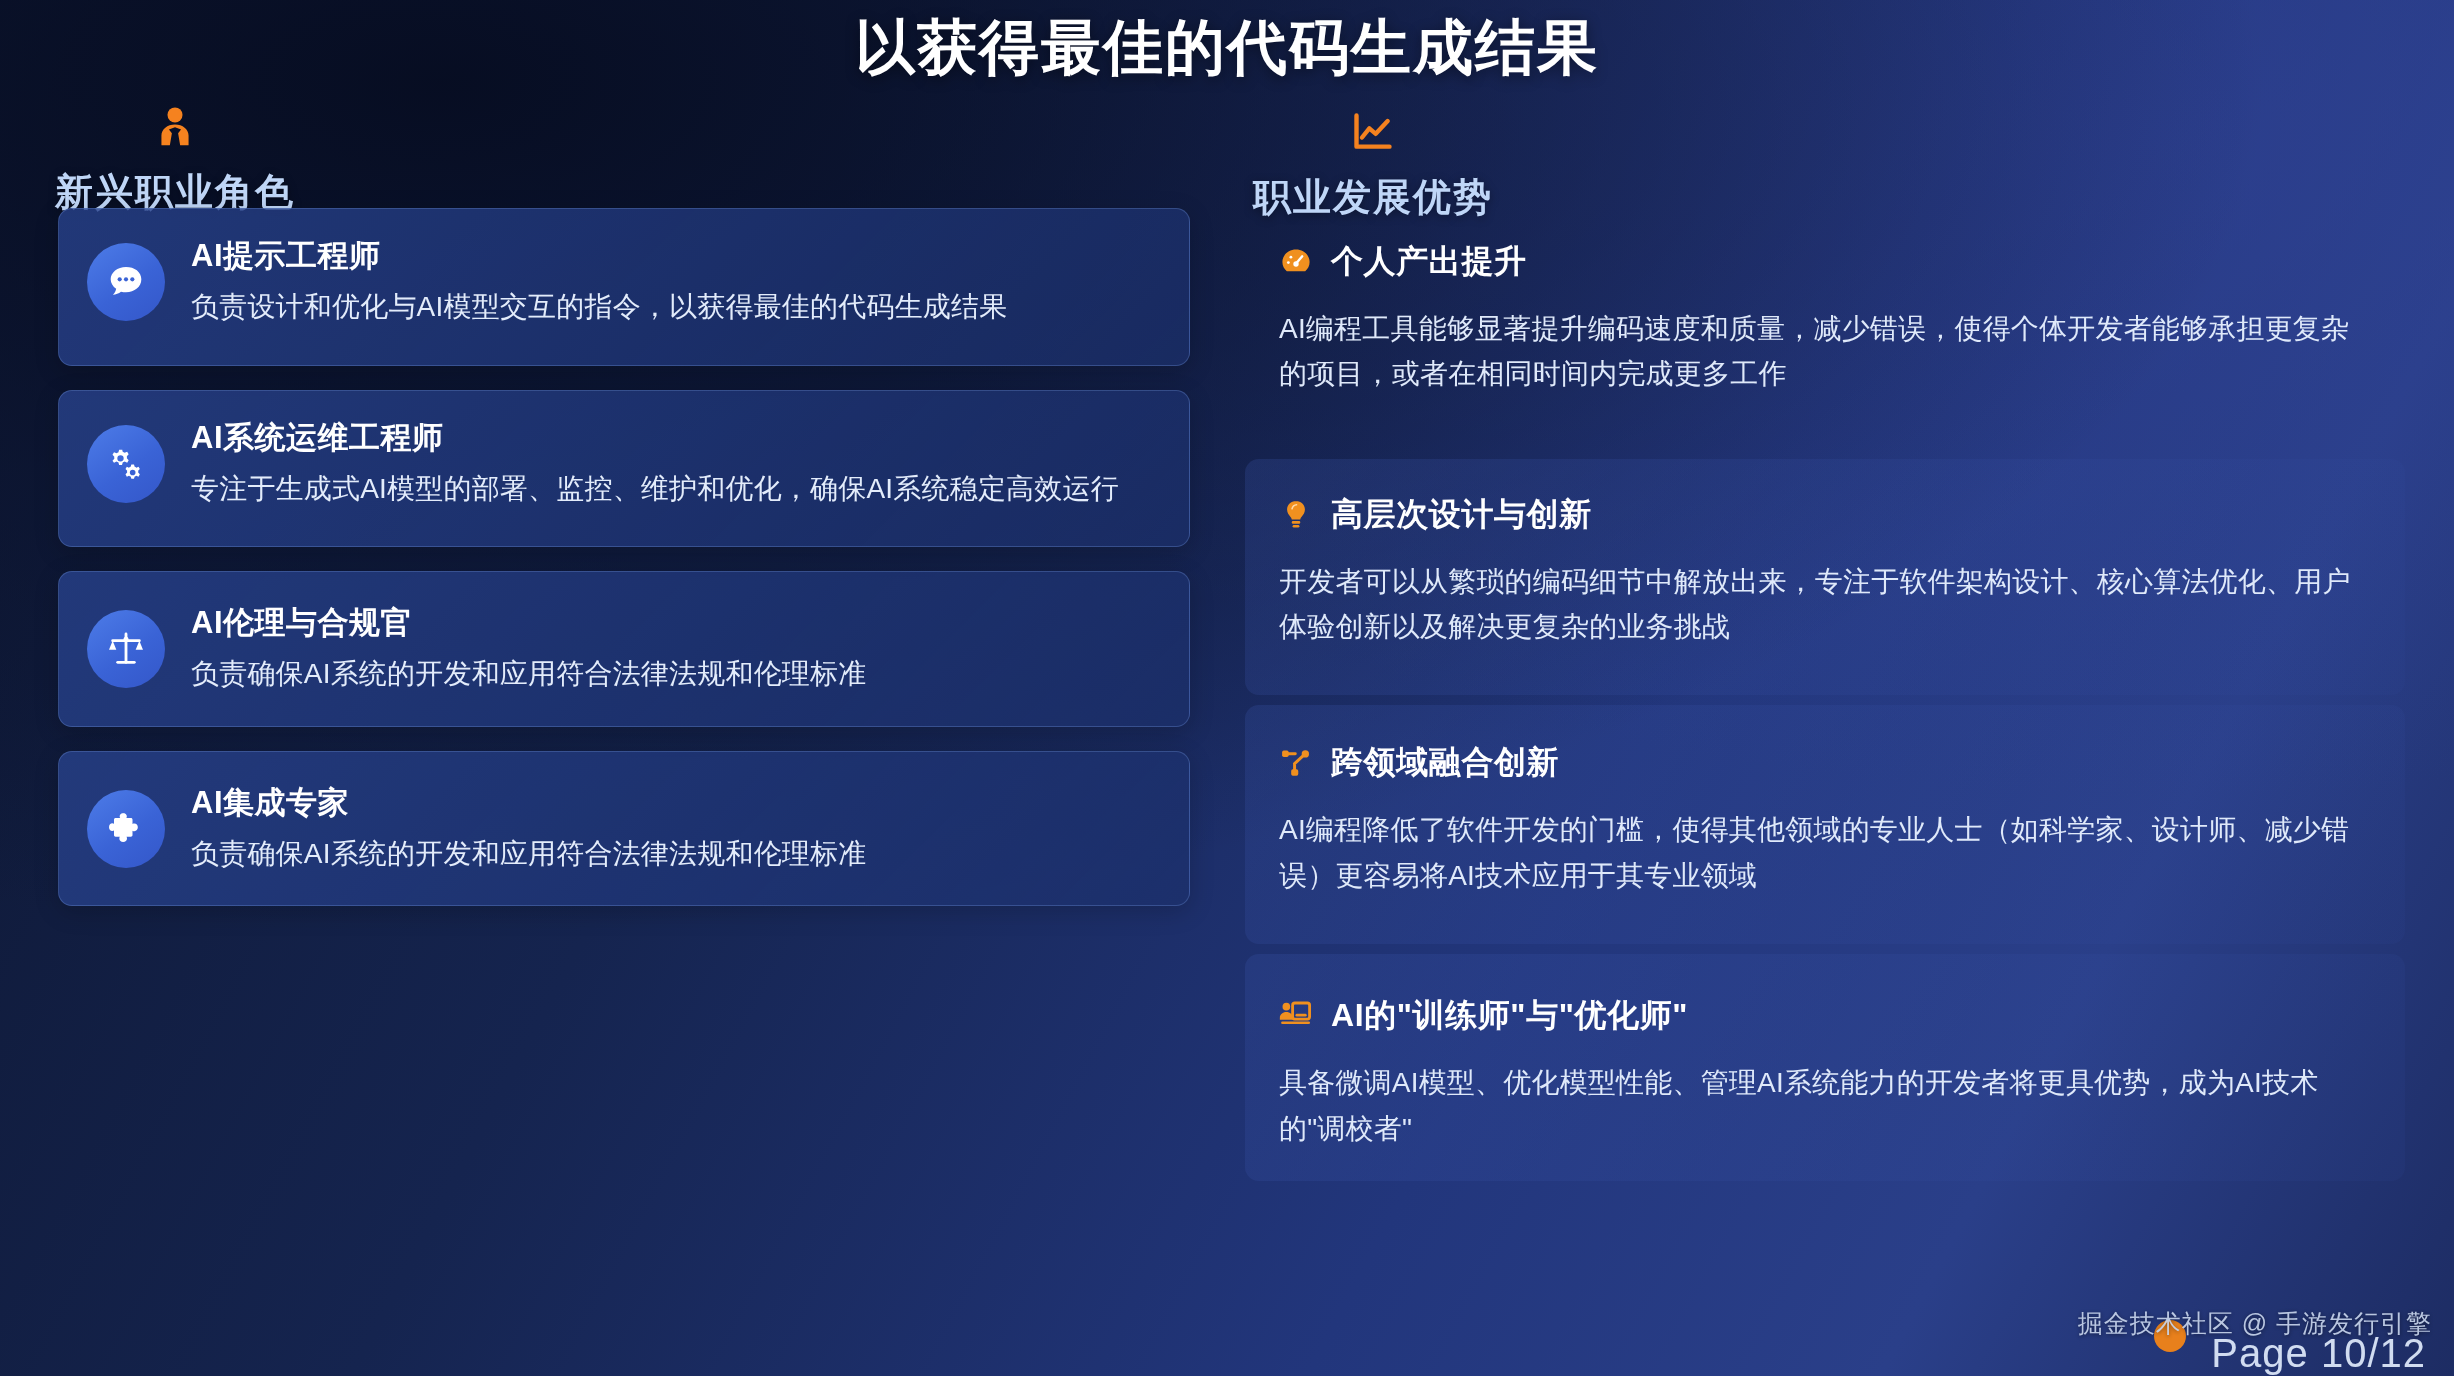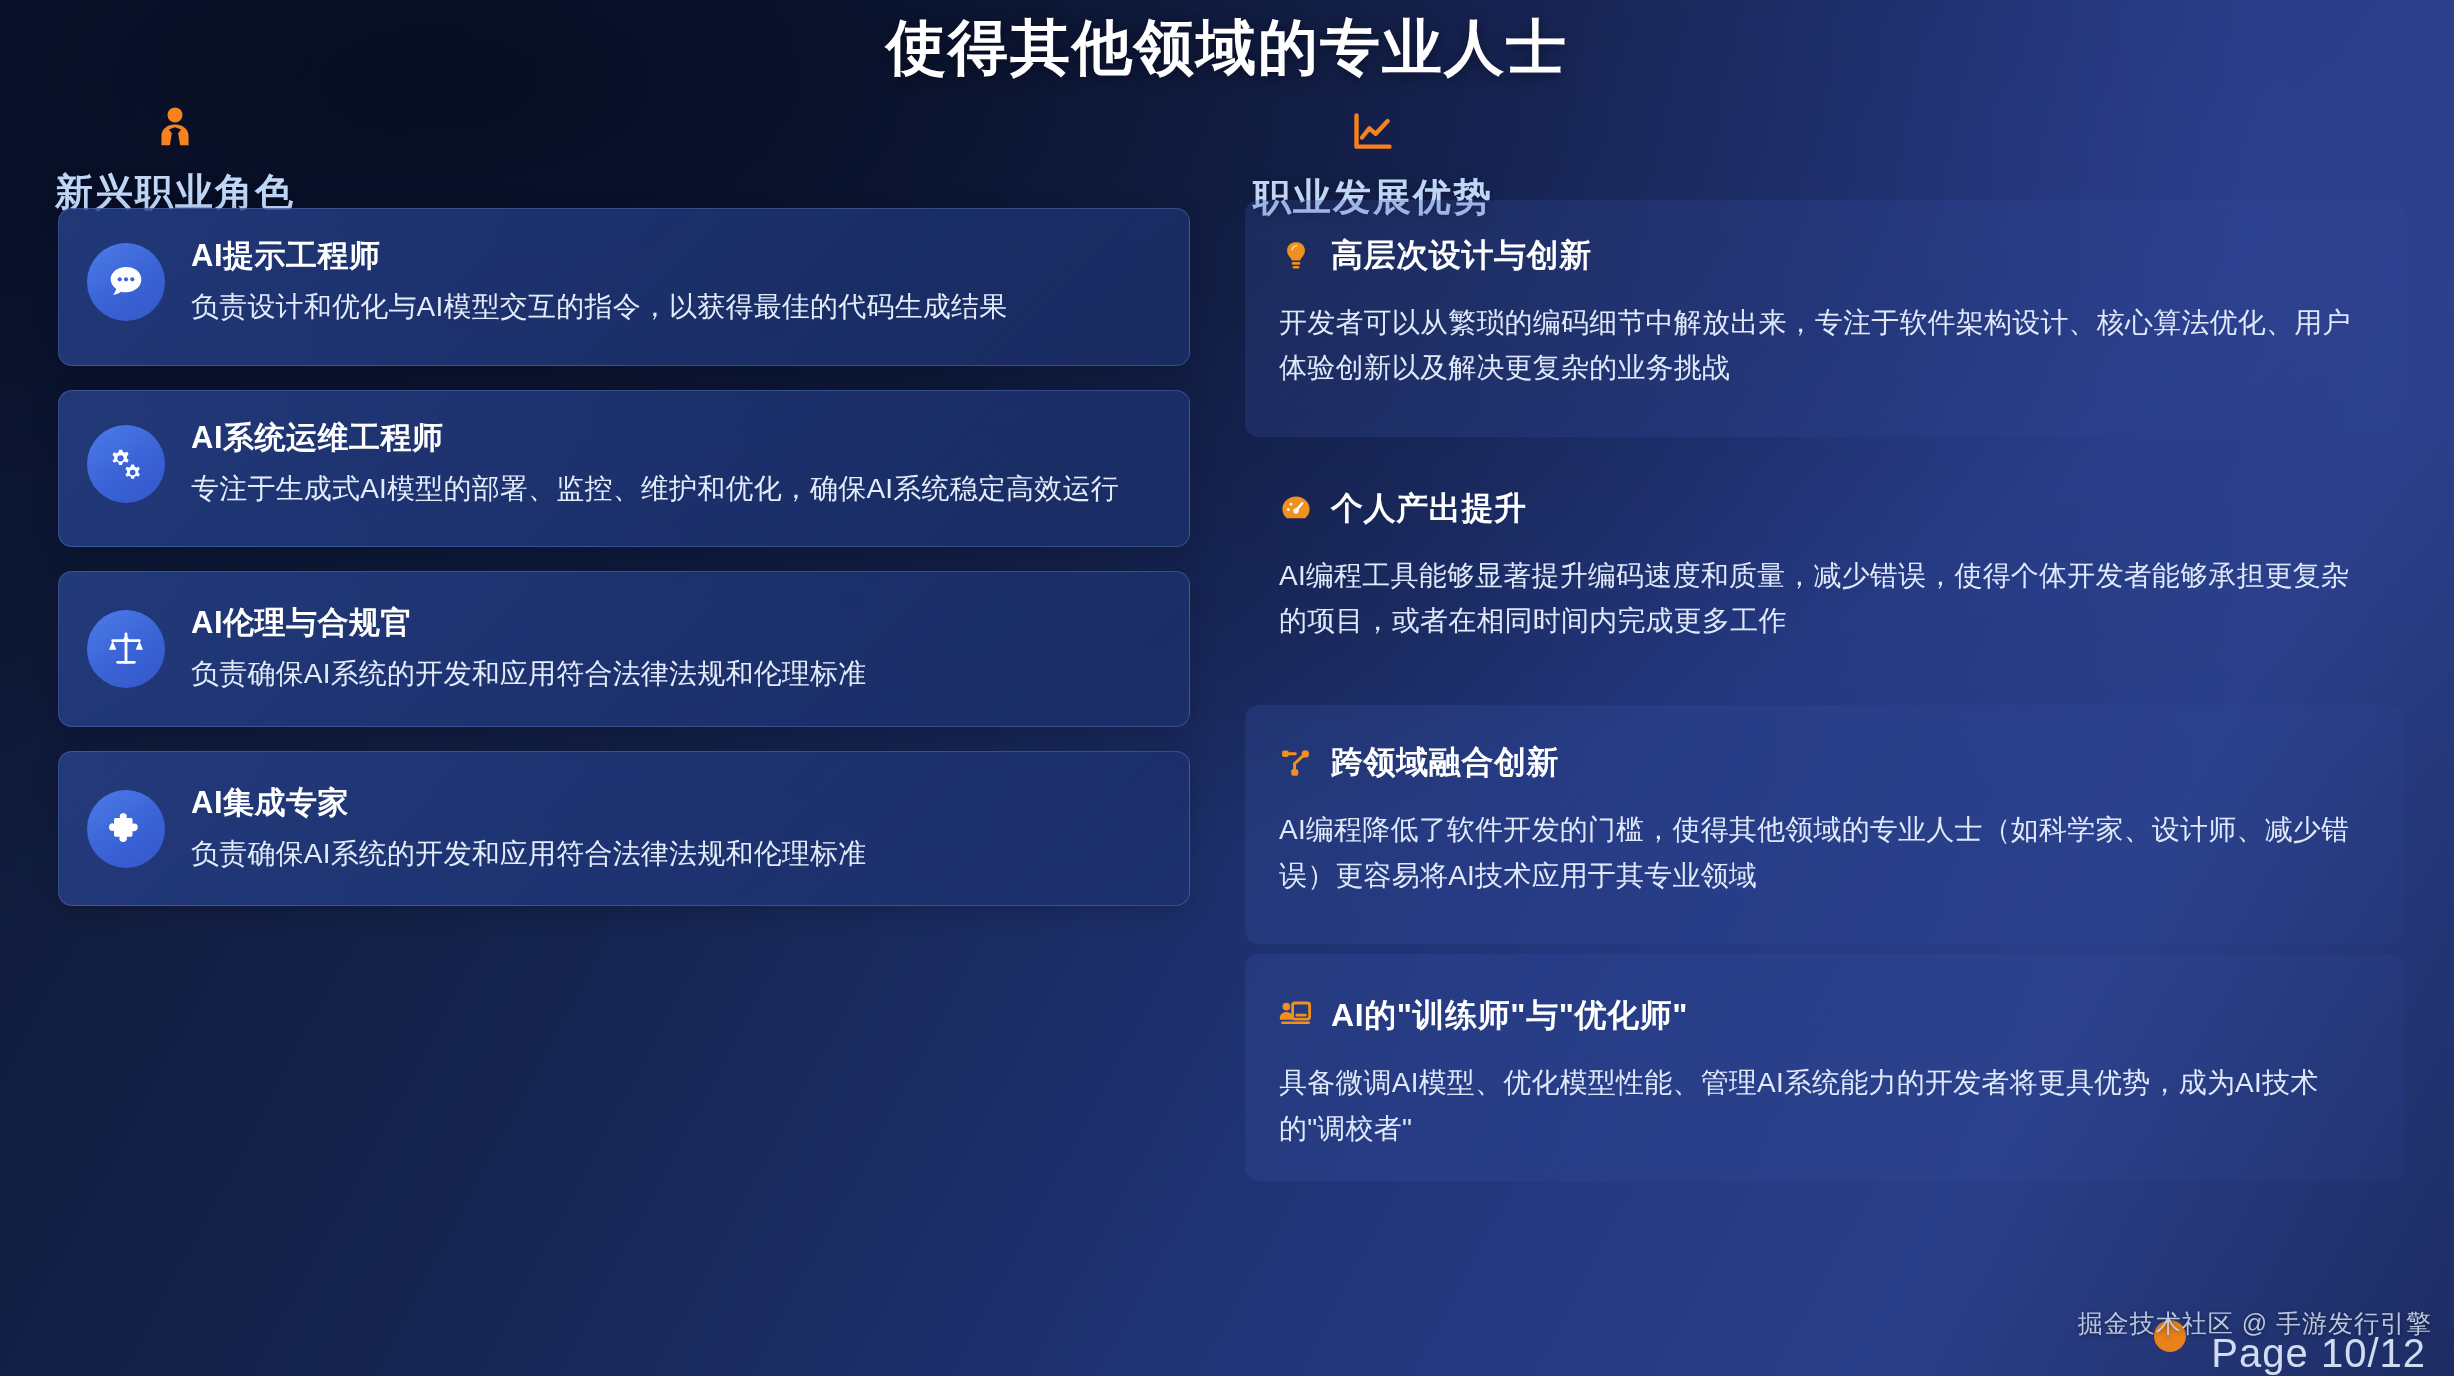--- a/index.html
+++ b/index.html
@@ -114,21 +114,21 @@
     position:absolute; right:268px; bottom:24px;
     width:32px; height:32px; border-radius:50%;
     background:#e8801c;
   }
 </style>
 </head>
 <body>
 
 <div id="slide">
 
-  <div class="title">使得其他领域的专业人士</div>
+  <div class="title">以获得最佳的代码生成结果</div>
 
   <div class="col-head" id="head-left">
     <span class="ico">
       <svg viewBox="0 0 24 24" fill="#f5821f" xmlns="http://www.w3.org/2000/svg">
         <circle cx="12" cy="5.4" r="4.1"></circle>
         <path d="M12 10.6c-4.2 0-7.4 2.6-7.4 6.1V22h4.6l1.1-6.6-1.6-2.1 3.3-1.1 3.3 1.1-1.6 2.1L14.8 22h4.6v-5.3c0-3.5-3.2-6.1-7.4-6.1z"></path>
       </svg>
     </span>
     <span class="txt">新兴职业角色</span>
   </div>
@@ -199,51 +199,51 @@
       <div class="body">
         <div class="r-title">AI集成专家</div>
         <div class="r-desc">负责确保AI系统的开发和应用符合法律法规和伦理标准</div>
       </div>
     </div>
 
   </div>
 
   <div id="right-col">
 
-    <div class="adv-block tint" id="adv-0">
-      <div class="adv-head">
-        <span class="ico">
-          <svg viewBox="0 0 24 24" fill="#f0901f" xmlns="http://www.w3.org/2000/svg">
-            <path d="M12 2.2c-3.6 0-6.3 2.7-6.3 6 0 2.3 1.3 3.9 2.3 5.1.6.7.9 1.2 1 1.8h6c.1-.6.4-1.1 1-1.8 1-1.2 2.3-2.8 2.3-5.1 0-3.3-2.7-6-6.3-6z"></path>
-            <rect x="9" y="16.3" width="6" height="1.9" rx="0.9"></rect>
-            <rect x="9.6" y="19" width="4.8" height="1.8" rx="0.9"></rect>
-            <path d="M9.2 7.6c.4-1.6 1.6-2.7 3.2-2.8" fill="none" stroke="#ffd9a8" stroke-width="1.1" stroke-linecap="round"></path>
-          </svg>
-        </span>
-        <span class="txt">高层次设计与创新</span>
-      </div>
-      <div class="adv-desc">开发者可以从繁琐的编码细节中解放出来，专注于软件架构设计、核心算法优化、用户体验创新以及解决更复杂的业务挑战</div>
-    </div>
-
     <div class="adv-block" id="adv-1">
       <div class="adv-head">
         <span class="ico">
           <svg viewBox="0 0 24 24" xmlns="http://www.w3.org/2000/svg">
             <path d="M12 3.2C6.6 3.2 2.4 7.2 2.4 12c0 2.6 1.2 4.9 3.1 6.5h13c1.9-1.6 3.1-3.9 3.1-6.5 0-4.8-4.2-8.8-9.6-8.8z" fill="#f0901f"></path>
             <circle cx="12" cy="13.4" r="1.9" fill="#ffffff"></circle>
             <path d="M12.8 12.2l3.6-4.2" stroke="#ffffff" stroke-width="1.7" stroke-linecap="round" fill="none"></path>
             <circle cx="6.6" cy="12.4" r="1.0" fill="#ffffff"></circle>
             <circle cx="8.4" cy="8.6" r="1.0" fill="#ffffff"></circle>
           </svg>
         </span>
         <span class="txt">个人产出提升</span>
       </div>
       <div class="adv-desc">AI编程工具能够显著提升编码速度和质量，减少错误，使得个体开发者能够承担更复杂的项目，或者在相同时间内完成更多工作</div>
     </div>
 
+    <div class="adv-block tint" id="adv-0">
+      <div class="adv-head">
+        <span class="ico">
+          <svg viewBox="0 0 24 24" fill="#f0901f" xmlns="http://www.w3.org/2000/svg">
+            <path d="M12 2.2c-3.6 0-6.3 2.7-6.3 6 0 2.3 1.3 3.9 2.3 5.1.6.7.9 1.2 1 1.8h6c.1-.6.4-1.1 1-1.8 1-1.2 2.3-2.8 2.3-5.1 0-3.3-2.7-6-6.3-6z"></path>
+            <rect x="9" y="16.3" width="6" height="1.9" rx="0.9"></rect>
+            <rect x="9.6" y="19" width="4.8" height="1.8" rx="0.9"></rect>
+            <path d="M9.2 7.6c.4-1.6 1.6-2.7 3.2-2.8" fill="none" stroke="#ffd9a8" stroke-width="1.1" stroke-linecap="round"></path>
+          </svg>
+        </span>
+        <span class="txt">高层次设计与创新</span>
+      </div>
+      <div class="adv-desc">开发者可以从繁琐的编码细节中解放出来，专注于软件架构设计、核心算法优化、用户体验创新以及解决更复杂的业务挑战</div>
+    </div>
+
     <div class="adv-block tint" id="adv-2">
       <div class="adv-head">
         <span class="ico">
           <svg viewBox="0 0 24 24" xmlns="http://www.w3.org/2000/svg">
             <path d="M5.5 5.5h6M17.5 6.5L11 12.5M11 12.5v4.5" stroke="#f0901f" stroke-width="2.1" stroke-linecap="round" fill="none"></path>
             <rect x="2.2" y="3.2" width="4.6" height="4.6" rx="1.2" fill="#f0901f"></rect>
             <circle cx="18.6" cy="5.6" r="2.6" fill="#f0901f"></circle>
             <rect x="8.6" y="16.4" width="5" height="4.6" rx="1.2" fill="#f0901f"></rect>
           </svg>
         </span>

